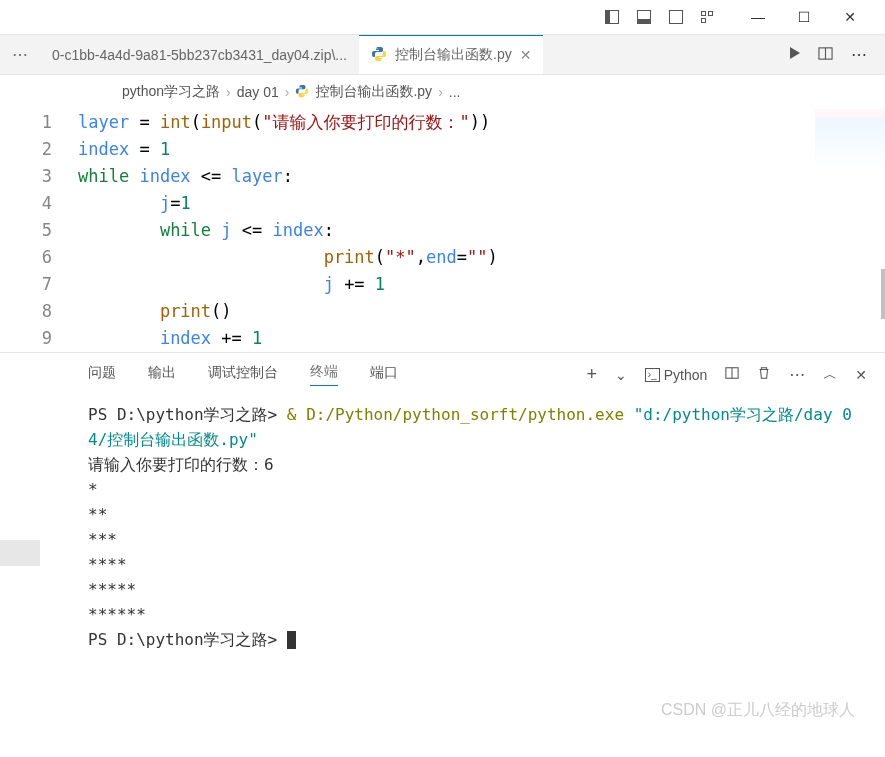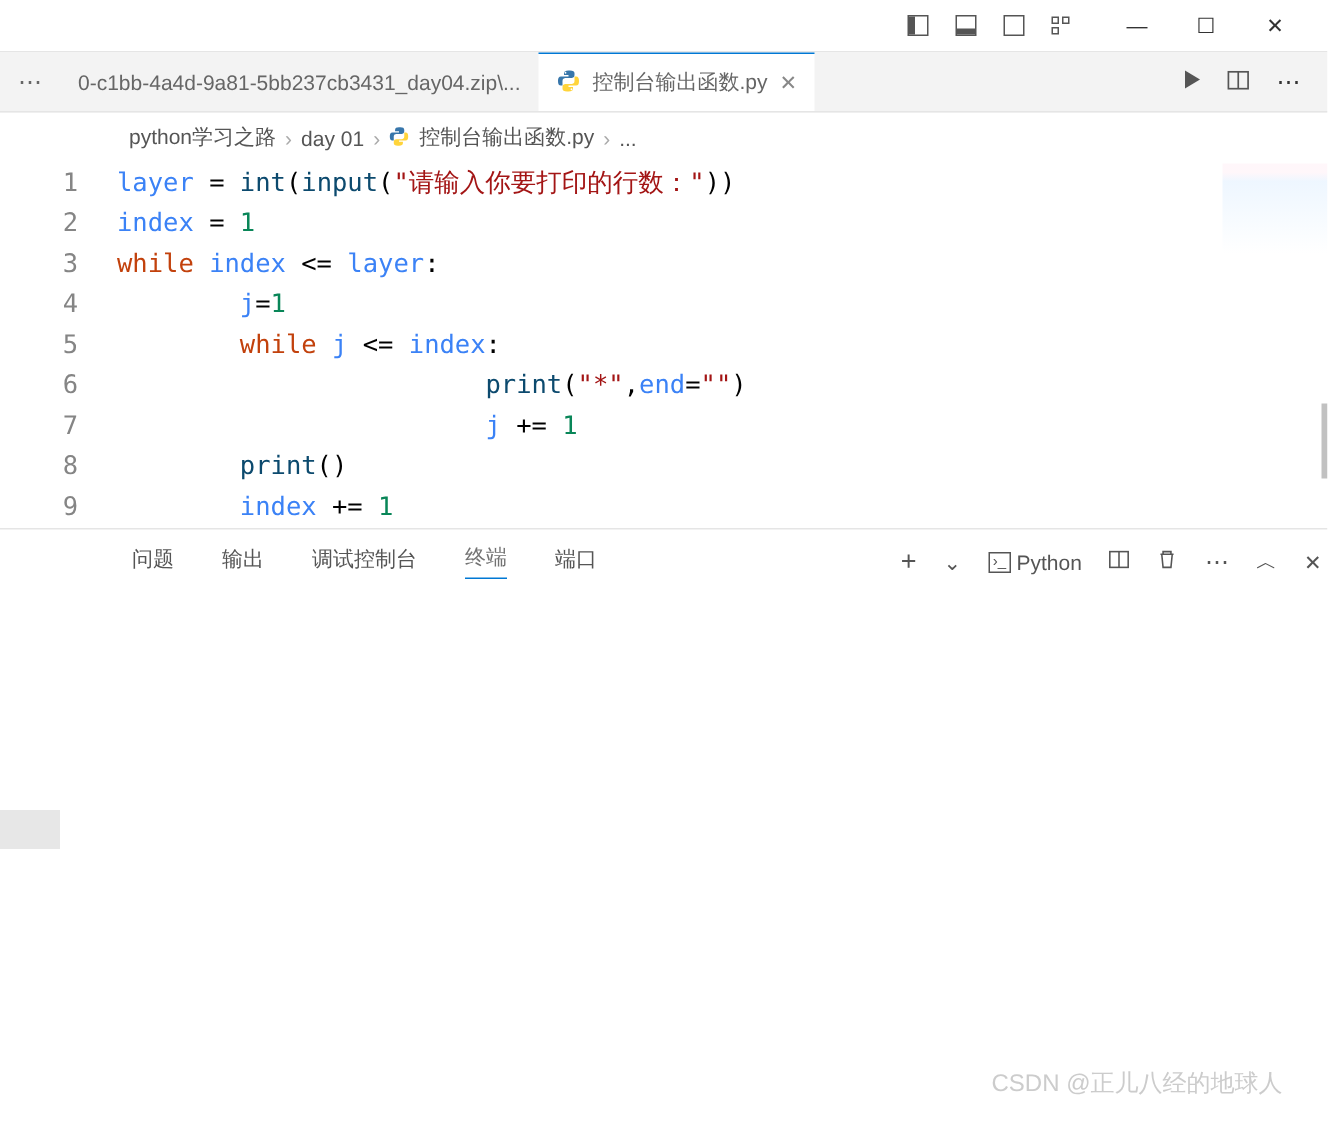--- a/index.html
+++ b/index.html
@@ -17,48 +17,48 @@
     
     .tab-row { display: flex; align-items: center; height: 40px; background: #f3f3f3; border-bottom: 1px solid #e5e5e5; }
     .ellipsis-left { padding: 0 12px; color: #666; font-size: 16px; }
     .tab { display: flex; align-items: center; height: 100%; padding: 0 12px; gap: 8px; color: #666; font-size: 14px; cursor: pointer; }
     .tab.active { background: #fff; border-top: 1px solid #0078d4; }
     .py-icon { color: #3776ab; font-weight: bold; }
     .tab .close { font-size: 14px; color: #888; }
     .tab-actions { margin-left: auto; display: flex; gap: 18px; padding-right: 18px; align-items: center; }
     .run-tri::before { content: ''; border-left: 10px solid #555; border-top: 6px solid transparent; border-bottom: 6px solid transparent; display: inline-block; }
     
-    .breadcrumb { display: flex; align-items: center; gap: 6px; padding: 8px 0 8px 86px; font-size: 14px; color: #555; }
+    .breadcrumb { display: flex; align-items: center; gap: 6px; padding: 8px 0 8px 86px; font-size: 14px; color: #555; margin-left: 36px; }
     .breadcrumb .sep { color: #aaa; }
     
     .editor { display: flex; font-family: Consolas, monospace; font-size: 17px; line-height: 27px; position: relative; }
     .gutter { width: 78px; text-align: right; color: #858585; padding-right: 26px; user-select: none; }
     .code { flex: 1; white-space: pre; }
-    .kw { color: #c2410c; }
-    .fn { color: #0c4a6e; }
+    .kw { color: #15803d; }
+    .fn { color: #a16207; }
     .str { color: #a31515; }
     .num { color: #098658; }
     .op { color: #000; }
     .var { color: #3b82f6; }
     .minimap { position: absolute; right: 0; top: 0; width: 70px; height: 60px; opacity: 0.5; background: linear-gradient(#ffeef5 10%, #ddeeff 20%, #fff 100%); font-size: 2px; overflow:hidden; }
     .scroll-ind { position: absolute; right: 0; top: 160px; width: 4px; height: 50px; background: #c1c1c1; }
 
     .panel { border-top: 1px solid #e5e5e5; }
-    .panel-tabs { display: flex; align-items: center; padding: 10px 4px 6px 88px; gap: 32px; font-size: 14px; color: #555; }
+    .panel-tabs { display: flex; align-items: center; padding: 10px 18px 6px 88px; gap: 32px; font-size: 14px; color: #555; }
     .panel-tabs .ptab { cursor: pointer; padding-bottom: 4px; }
     .panel-tabs .ptab.active { border-bottom: 1px solid #0078d4; color: #737373; }
     .panel-tabs .right { margin-left: auto; display: flex; gap: 18px; align-items: center; }
     .chev { font-size: 14px; }
     
     .terminal { font-family: Consolas, monospace; font-size: 16px; line-height: 25px; padding: 10px 18px 10px 88px; color: #333; white-space: pre-wrap; word-break: break-all; }
     .t-cyan { color: #008b8b; }
     .t-yellow { color: #808000; }
     .t-cursor { background: #333; display: inline-block; width: 9px; height: 18px; vertical-align: text-bottom; }
     
-    .watermark { position: absolute; bottom: 24px; right: 30px; color: #ccc; font-size: 16px; }
+    .watermark { position: absolute; bottom: 36px; right: 30px; color: #ccc; font-size: 16px; }
     .side-marker { position: absolute; left: 0; top: 540px; width: 40px; height: 26px; background: #e7e7e7; }
     .plus-icon { font-size: 18px; font-weight: 300; }
     .launch-box { border: 1.3px solid #555; font-size: 10px; padding: 0 2px; display: inline-flex; align-items: center; height: 14px; }
   </style>
 </head>
 <body>
 
 <div class="title-bar">
   <div class="layout-icons">
     <span class="icon-box left"></span>
@@ -154,16 +154,25 @@
             <line x1="8" y1="2" x2="8" y2="14"></line>
           </svg></span>
       <span><svg viewBox="0 0 16 16" width="14" height="14" fill="none" stroke="#555" stroke-width="1.2">
             <path d="M3 4h10M5 4V2h6v2M4 4l1 10h6l1-10"></path>
           </svg></span>
       <span style="font-size:16px;">⋯</span>
       <span class="chev">︿</span>
       <span>✕</span>
     </div>
   </div>
+  <div class="terminal" id="terminal"><span>PS D:\python学习之路&gt; </span><span class="t-yellow">&amp;</span><span class="t-yellow"> D:/Python/python_sorft/python.exe </span><span class="t-cyan">"d:/python学习之路/day 04/控制台输出函数.py"</span>
+请输入你要打印的行数：6
+*
+**
+***
+****
+*****
+******
+PS D:\python学习之路&gt; <span class="t-cursor"></span></div>
 </div>
 
 <div class="side-marker"></div>
 <div class="watermark">CSDN @正儿八经的地球人</div>
 
 </body></html>

